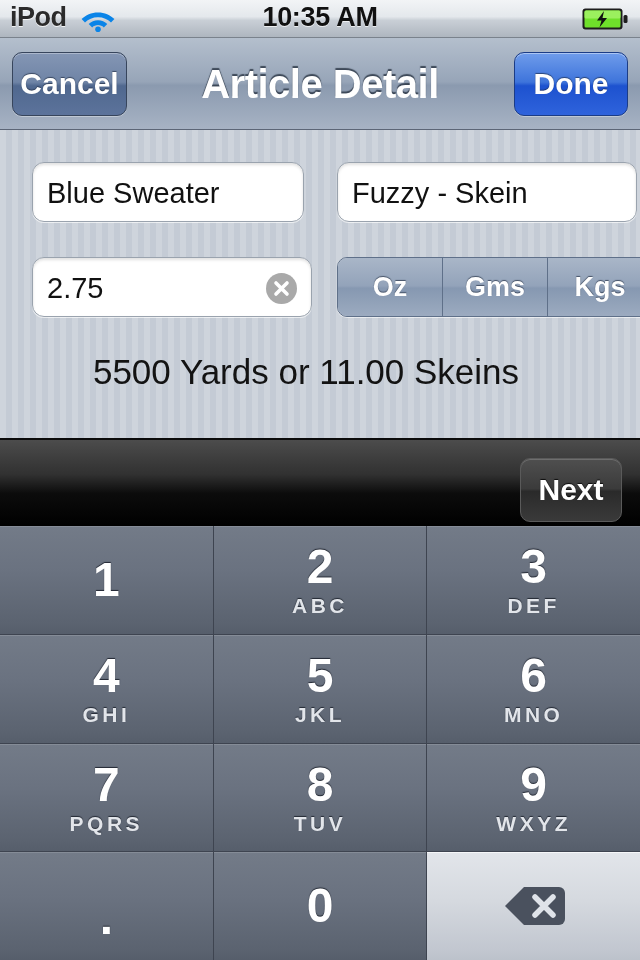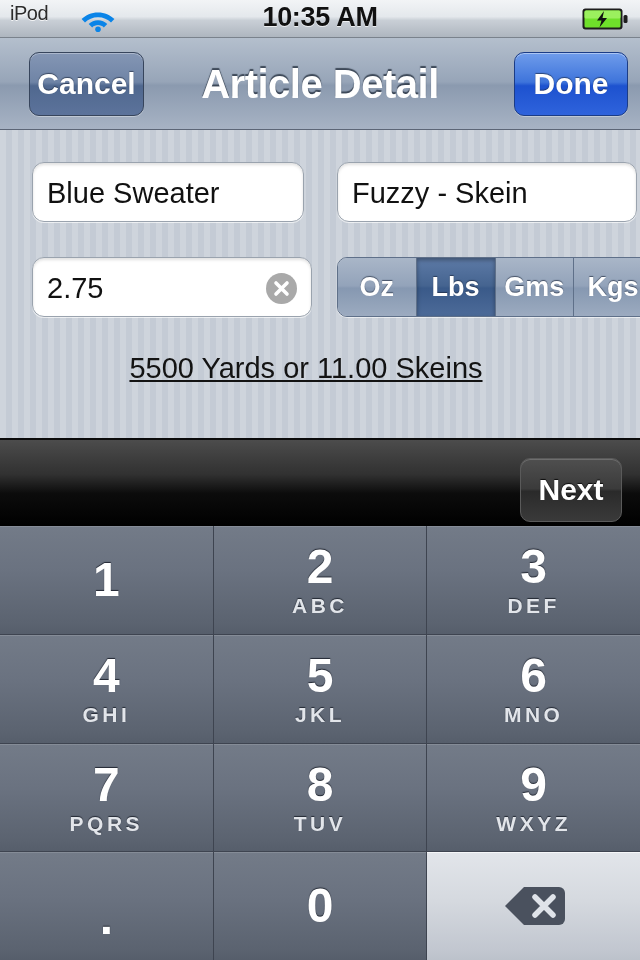--- a/index.html
+++ b/index.html
@@ -13,21 +13,21 @@
 
   
   #statusbar{
     position:absolute;left:0;top:0;width:640px;height:38px;
     background:linear-gradient(to bottom,#f2f4f6 0%,#e4e8ec 45%,#c9cfd6 55%,#aeb6bf 100%);
     border-bottom:1px solid #7a828c;
     box-sizing:border-box;
   }
   #carrier{
     position:absolute;left:10px;top:2px;
-    font-size:20px;font-weight:normal;color:#2b2b2b;
+    font-size:27px;font-weight:bold;color:#2b2b2b;
     text-shadow:0 1px 0 rgba(255,255,255,.8);
     letter-spacing:-.5px;
   }
   #wifi{position:absolute;left:78px;top:8px;width:40px;height:24px;}
   #clock{
     position:absolute;left:0;top:2px;width:640px;text-align:center;
     font-size:27px;font-weight:bold;color:#111;
     text-shadow:0 1px 0 rgba(255,255,255,.7);
     letter-spacing:-.3px;
   }
@@ -47,21 +47,20 @@
     text-shadow:0 -2px 1px rgba(30,40,55,.75);
     letter-spacing:-.5px;
   }
   .navbtn{
     position:absolute;top:14px;height:64px;
     border-radius:10px;box-sizing:border-box;
     display:flex;align-items:center;justify-content:center;
     font-size:30px;font-weight:bold;color:#fff;
     text-shadow:0 -1px 1px rgba(20,30,50,.6);
     cursor:pointer;
-    margin-left:17px;
   }
   #cancel-btn{
     left:12px;width:115px;
     background:linear-gradient(to bottom,#8496b4 0%,#6f84a6 47%,#50688f 53%,#5c739b 100%);
     border:1px solid #37455c;
     box-shadow:inset 0 1px 0 rgba(255,255,255,.32),0 1px 0 rgba(255,255,255,.35);
   }
   #done-btn{
     right:12px;width:114px;
     background:linear-gradient(to bottom,#6f9ceb 0%,#3e74db 47%,#1d52cf 53%,#2f63dc 100%);
@@ -114,21 +113,21 @@
     cursor:pointer;
   }
   .seg:last-child{border-right:none;}
   .seg.sel{
     background:linear-gradient(to bottom,#5d7aa6 0%,#456490 48%,#3a5a89 52%,#4d6b99 100%);
     box-shadow:inset 0 2px 4px rgba(0,0,0,.35);
   }
 
   #result-line{
     position:absolute;left:0;top:222px;width:612px;text-align:center;
-    font-size:29px;color:#131313;text-decoration:underline;
+    font-size:35px;color:#131313;
   }
 
   
   #kbtoolbar{
     position:absolute;left:0;top:438px;width:640px;height:88px;
     background:linear-gradient(to bottom,#4c4c4c 0%,#313131 40%,#0c0c0c 62%,#000 100%);
     border-top:2px solid #0b0b0b;
     box-sizing:border-box;
     padding-left:23px;
   }
@@ -230,23 +229,20 @@
         <svg viewBox="0 0 31 31" width="31" height="31">
           <path d="M10 10 L21 21 M21 10 L10 21" stroke="#fff" stroke-width="3.6" stroke-linecap="round"></path>
         </svg>
       </div>
     </div>
 
     <div id="segmented">
       <div class="seg">
         <span>Oz</span>
       </div>
-      <div class="seg sel">
-        <span>Lbs</span>
-      </div>
       <div class="seg">
         <span>Gms</span>
       </div>
       <div class="seg">
         <span>Kgs</span>
       </div>
     </div>
 
     <div id="result-line">5500 Yards or 11.00 Skeins</div>
   </div>

